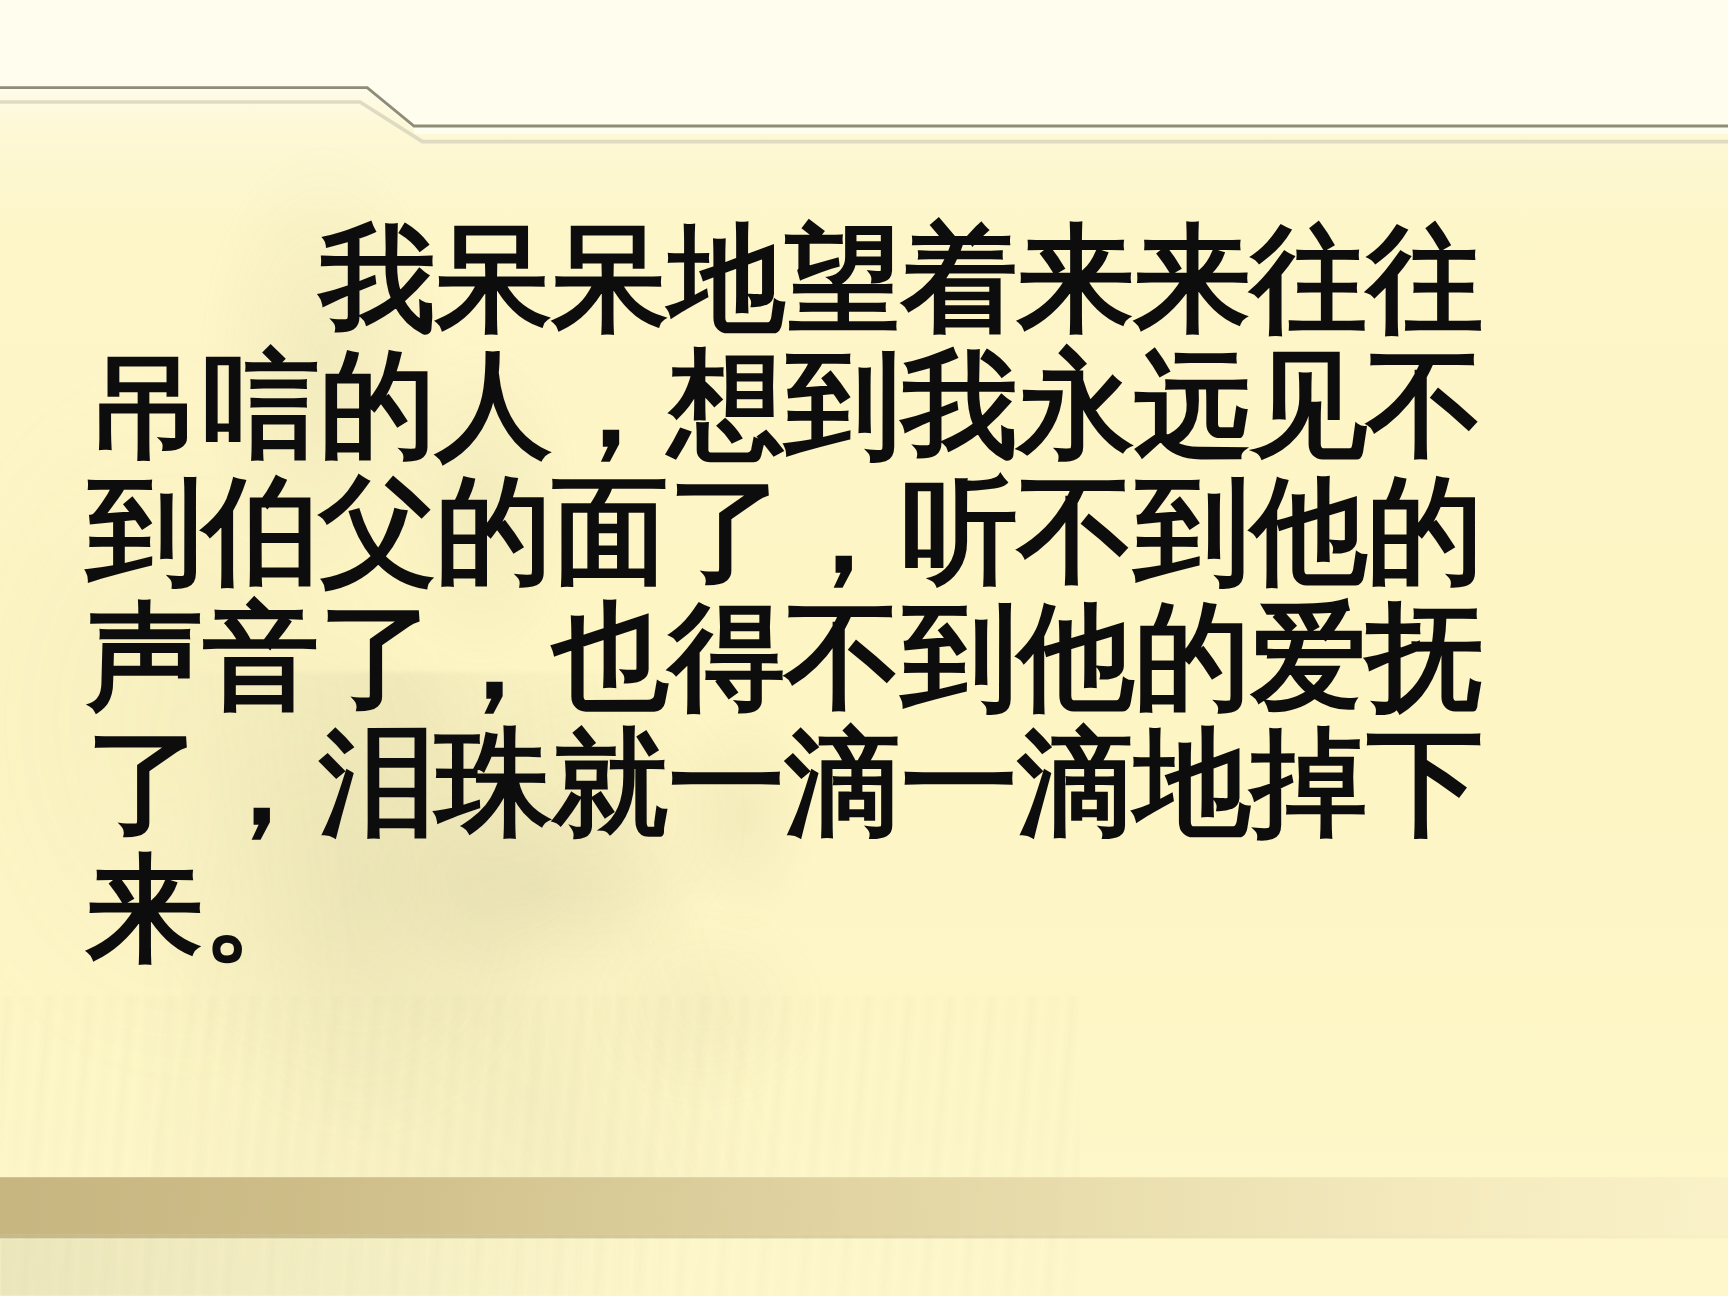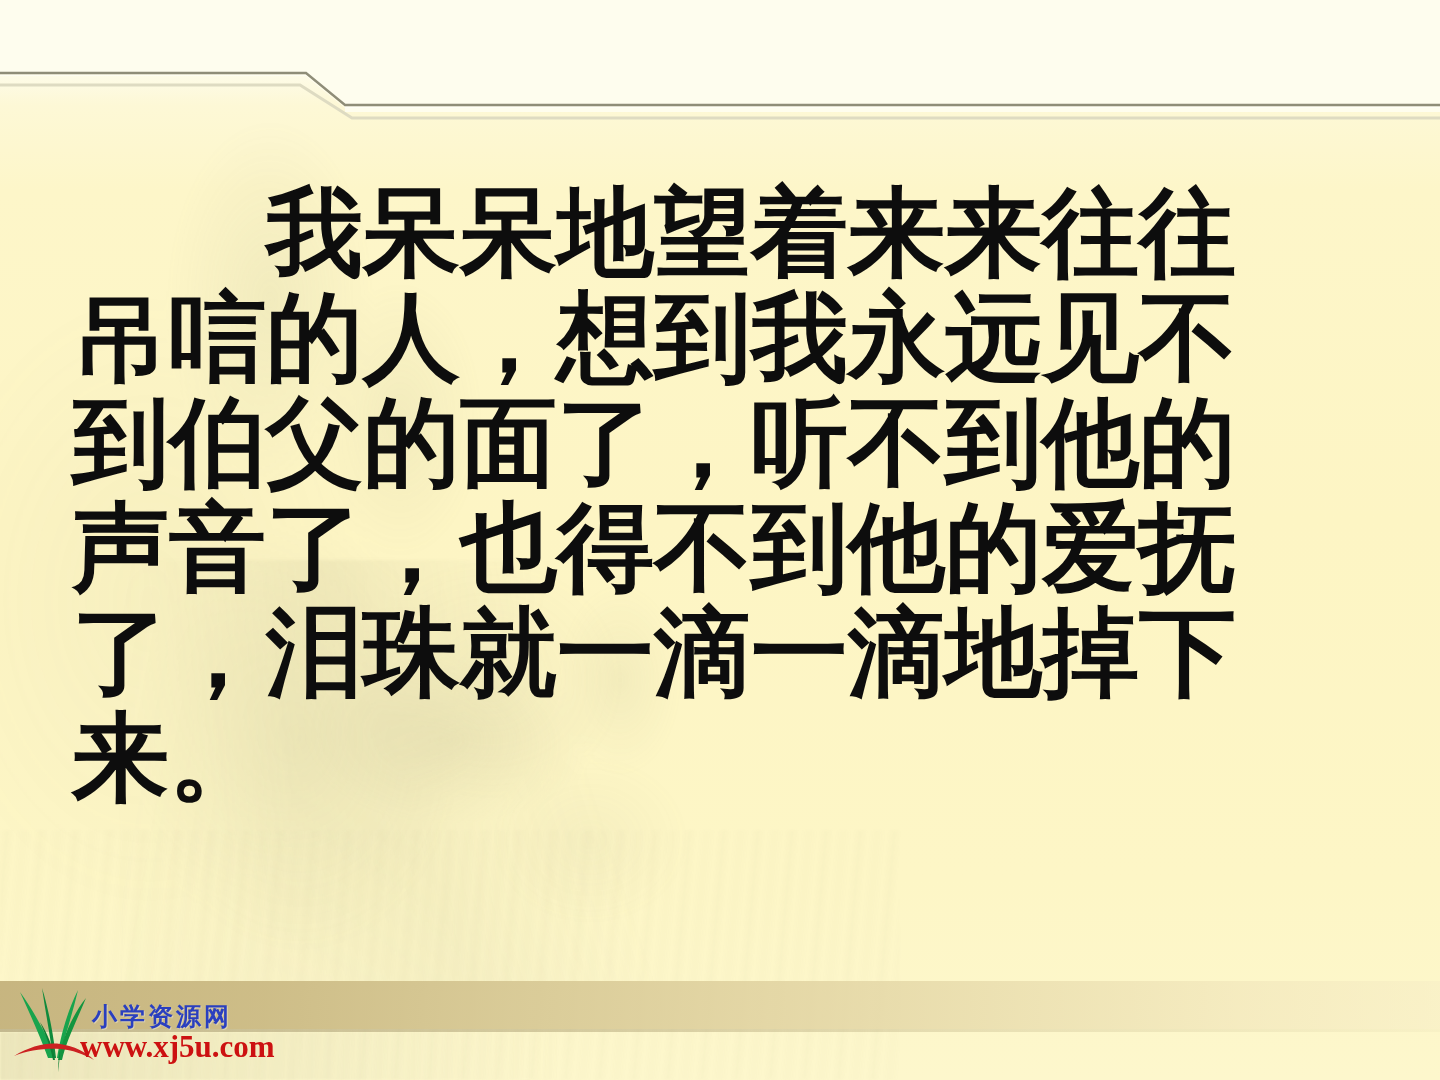--- a/index.html
+++ b/index.html
@@ -192,30 +192,14 @@
     <path d="M0,85 L300,85 L352,118 L1440,118" fill="none" stroke="#dedbc2" stroke-width="3" stroke-linejoin="miter"></path>
     <path d="M0,73 L306,73 L345,105 L1440,105" fill="none" stroke="#ffffff" stroke-width="0.8" opacity=".55" transform="translate(0,2.5)"></path>
   </svg>
 
   <div class="body-text">　　我呆呆地望着来来往往吊唁的人，想到我永远见不到伯父的面了，听不到他的声音了，也得不到他的爱抚了，泪珠就一滴一滴地掉下来。</div>
 
   <div class="bottom-band"></div>
   <div class="bottom-band-line"></div>
   <div class="bottom-shade"></div>
 
-  <div class="logo">
-    <svg class="logo-grass" viewBox="0 0 96 92" xmlns="http://www.w3.org/2000/svg">
-      <g>
-        <path d="M48,74 C42,58 28,30 12,8 C22,30 32,52 40,74 Z" fill="#18a44d"></path>
-        <path d="M48,74 C46,56 42,30 34,4 C38,30 42,52 45,74 Z" fill="#0f8a3c"></path>
-        <path d="M49,74 C52,56 58,30 70,6 C64,32 56,54 52,74 Z" fill="#18a44d"></path>
-        <path d="M50,76 C54,58 62,34 78,14 C68,38 58,58 54,76 Z" fill="#13953f"></path>
-        <path d="M47,76 C45,64 40,50 32,38 C38,52 43,64 45,76 Z" fill="#0d7f35"></path>
-        <path d="M6,72 C22,62 40,58 52,60 C66,62 78,68 86,76 C76,70 64,66 52,65 C38,64 20,66 6,72 Z" fill="#cc2222"></path>
-        <path d="M44,64 C44,72 45,80 46,88 C45,80 44,72 44,64 Z" fill="#0d7f35"></path>
-        <path d="M52,64 C51,72 50,80 50,88 C51,80 52,72 52,64 Z" fill="#0d7f35"></path>
-      </g>
-    </svg>
-    <div class="logo-cn">小学资源网</div>
-    <div class="logo-url">www.xj5u.com</div>
-  </div>
 
 </div>
 
 </body></html>

